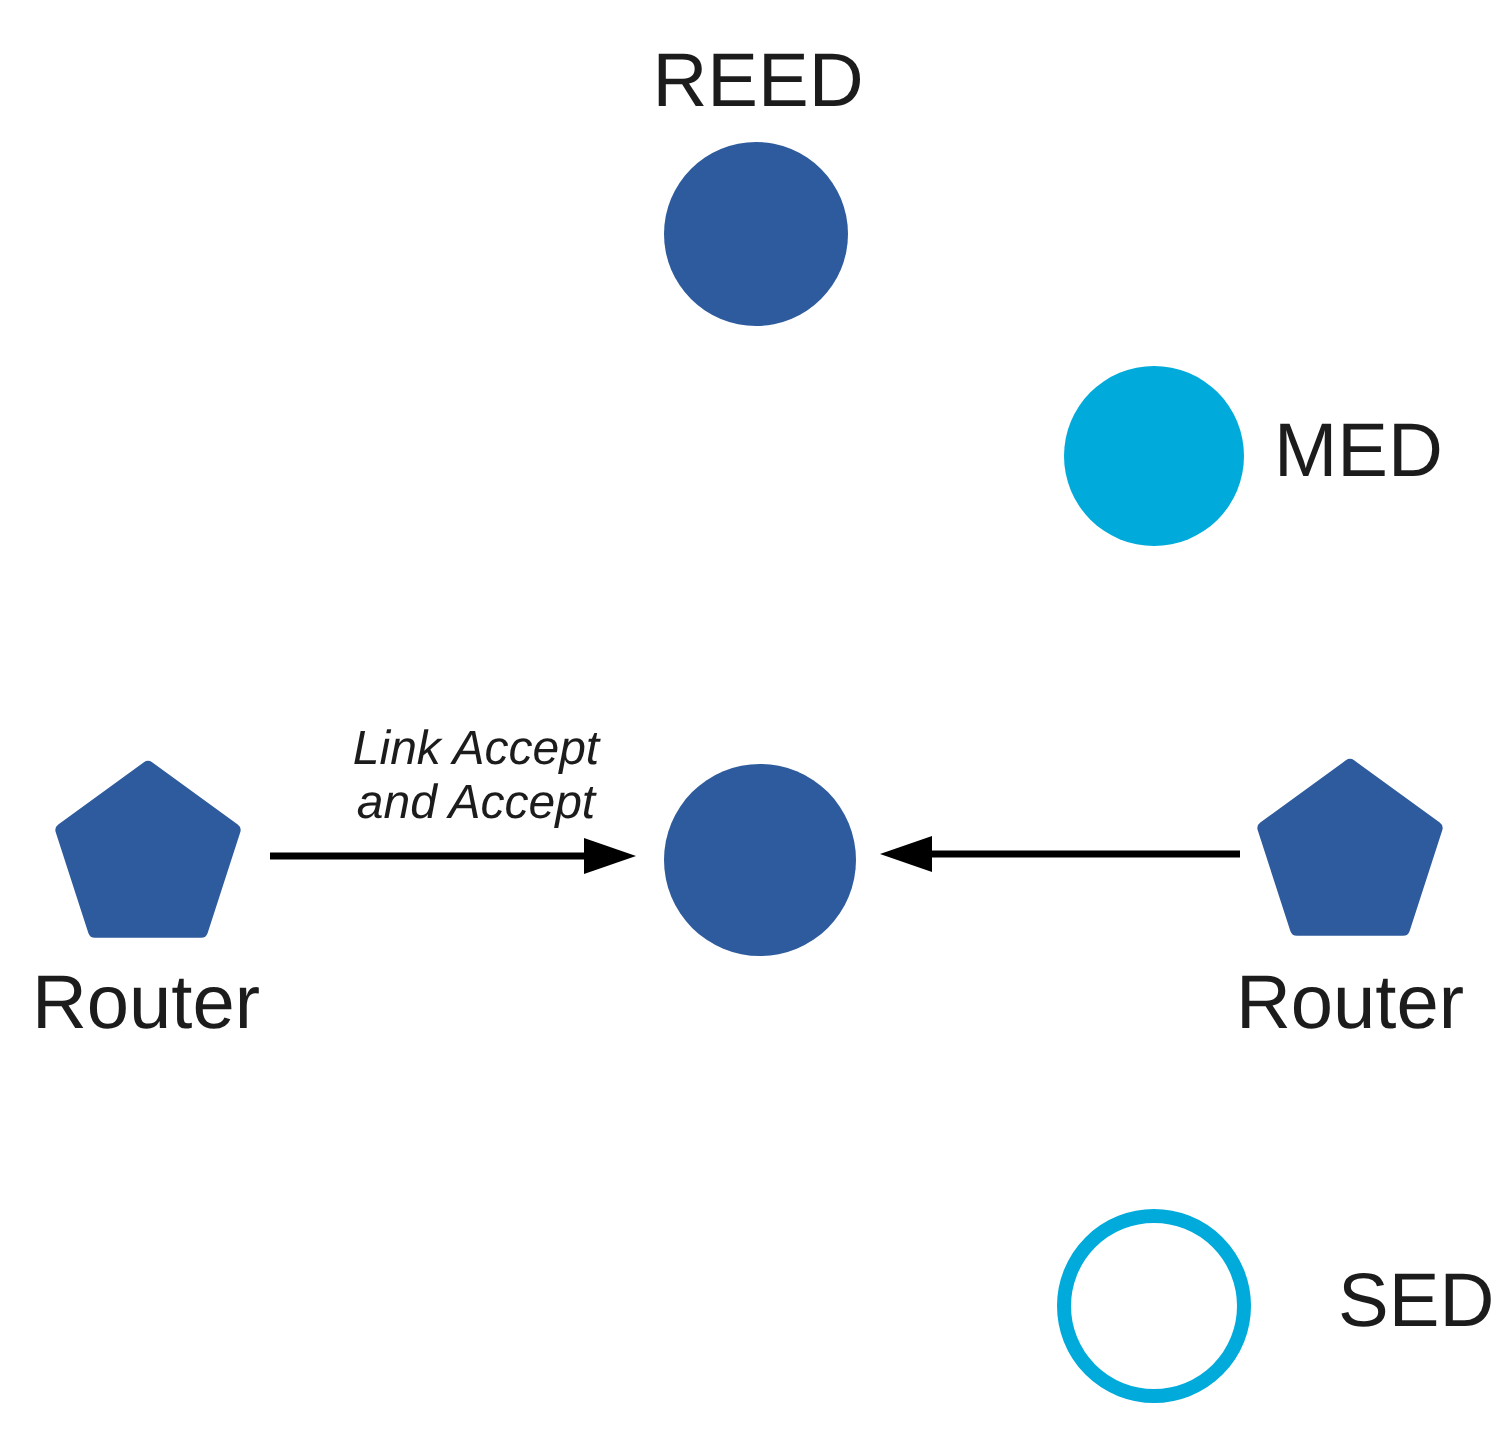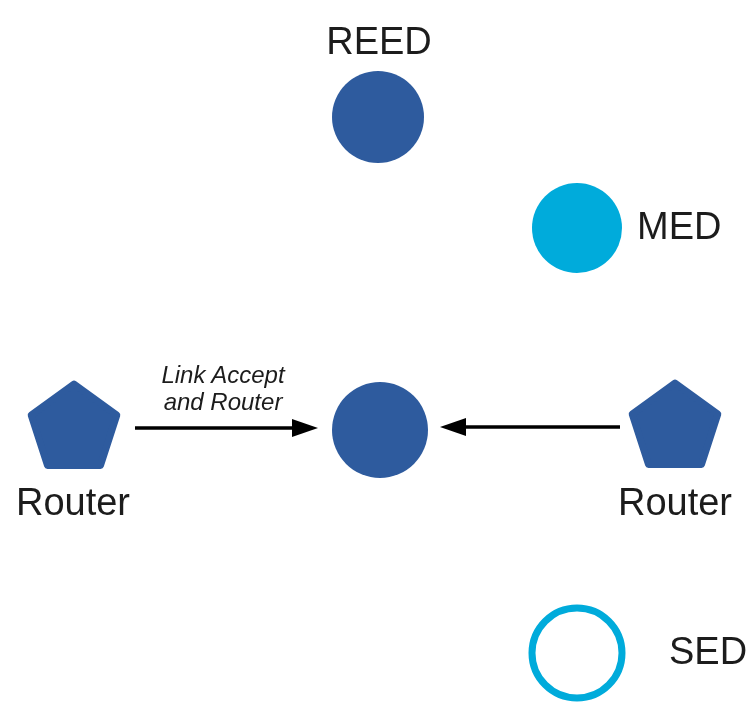--- a/index.html
+++ b/index.html
@@ -73,18 +73,18 @@
   <div class="node-label" style="left:637px; top:205px;">MED</div>
 
   <div class="node-label centered" style="left:299px; top:20px; width:160px;">REED</div>
 
   <div class="node-label centered" style="left:-7px; top:481px; width:160px;">Router</div>
 
   <div class="node-label centered" style="left:595px; top:481px; width:160px;">Router</div>
 
   <div class="node-label" style="left:669px; top:630px;">SED</div>
 
-  <div class="edge-label" style="left:143px; top:361px; width:160px;">
+  <div class="edge-label" style="left:158px; top:361px; width:160px;">
     <span>Link Accept</span><br>
-    <span>and Router</span>
+    <span>and Accept</span>
   </div>
 
 </div>
 
 </body></html>

